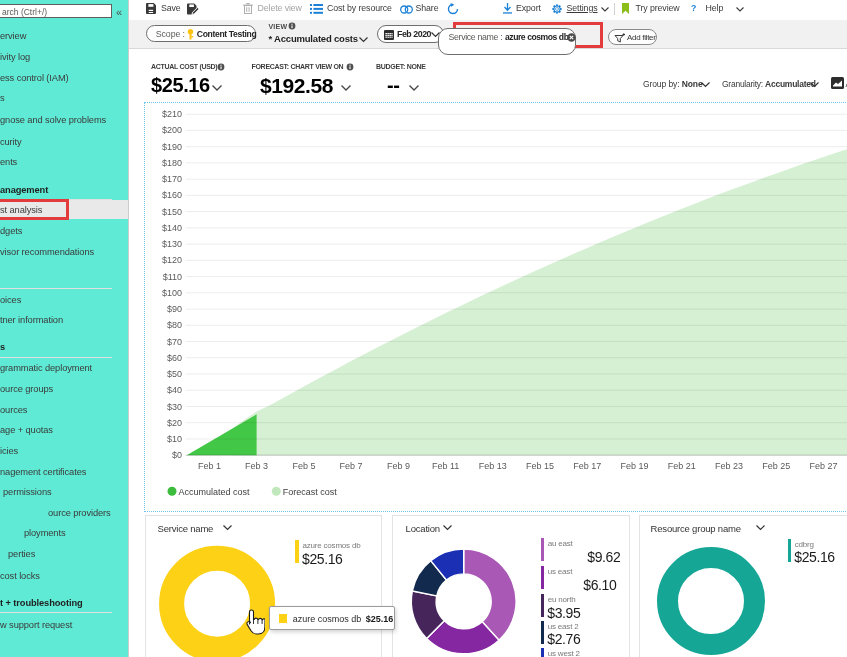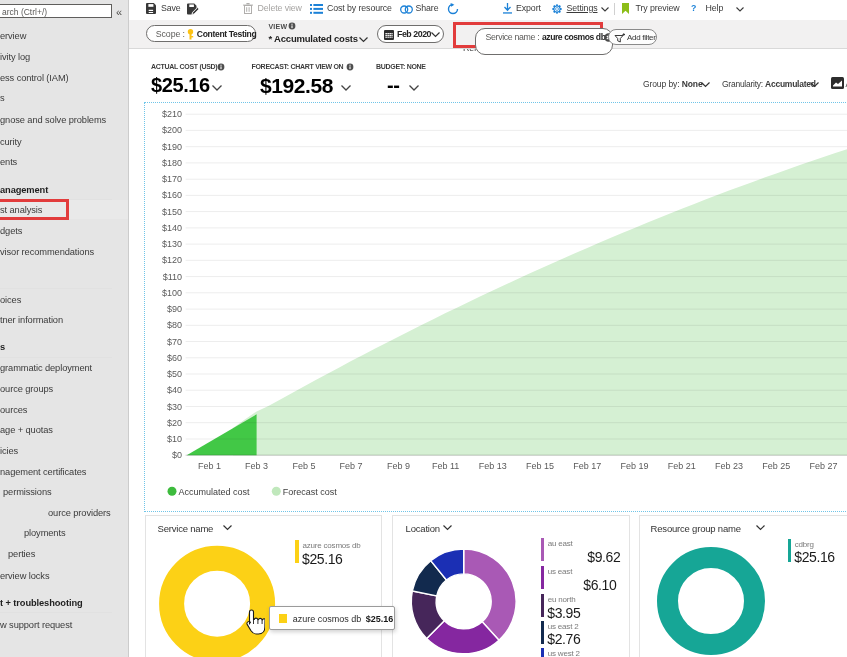--- a/index.html
+++ b/index.html
@@ -1,21 +1,21 @@
 <!DOCTYPE html>
 <html><head>
 <meta charset="utf-8">
 <style>
 *{margin:0;padding:0;box-sizing:border-box;}
 html,body{width:847px;height:657px;overflow:hidden;background:#fff;
   font-family:"Liberation Sans",sans-serif;-webkit-font-smoothing:antialiased;}
 #page{position:relative;width:847px;height:657px;overflow:hidden;background:#fff;}
 .abs{position:absolute;}
 
-#sidebar{position:absolute;left:0;top:0;width:128px;height:657px;background:#e5e5e5;}
+#sidebar{position:absolute;left:0;top:0;width:128px;height:657px;background:#5eead4;}
 
 .mi{position:absolute;left:0;font-size:9.3px;color:#3b3b3b;white-space:nowrap;line-height:10px;letter-spacing:-.1px;}
 .mh{font-weight:bold;color:#1f1f1f;}
 .sdiv{position:absolute;left:0;width:112px;height:1px;background:#e1e1e1;}
 
 .tbt{position:absolute;top:3px;font-size:8.8px;color:#3a3a3a;white-space:nowrap;line-height:11px;letter-spacing:-.1px;}
 .tbt.dis{color:#a6a4a2;}
 .ticon{position:absolute;top:3px;}
 
 #fbar{position:absolute;left:129px;top:20px;width:718px;height:29px;background:#f2f1f1;border-bottom:1px solid #d9d9d9;}
@@ -64,21 +64,21 @@
   <div class="mi" style="top:363px;">grammatic deployment</div>
   <div class="mi" style="top:384px;">ource groups</div>
   <div class="mi" style="top:404.5px;">ources</div>
   <div class="mi" style="top:425px;">age + quotas</div>
   <div class="mi" style="top:445.5px;">icies</div>
   <div class="mi" style="top:466.5px;">nagement certificates</div>
   <div class="mi" style="top:487px;left:3px;">permissions</div>
   <div class="mi" style="top:507.5px;padding-left:48px;">ource providers</div>
   <div class="mi" style="top:528px;padding-left:24px;">ployments</div>
   <div class="mi" style="top:548.5px;padding-left:8px;">perties</div>
-  <div class="mi" style="top:571px;">erview locks</div>
+  <div class="mi" style="top:571px;">cost locks</div>
 
   <div class="mi mh" style="top:598px;">t + troubleshooting</div>
   <div class="sdiv" style="top:612px;"></div>
   <div class="mi" style="top:619.5px;">w support request</div>
 </div>
 <div class="abs" style="left:128px;top:0;width:1px;height:657px;background:#cccccc;"></div>
 
 <div id="topbar">
 
   <svg class="ticon" style="left:146px;" width="10" height="11" viewBox="0 0 10 11">
@@ -199,21 +199,21 @@
             <rect x="7.4" y="6.6" width="1.2" height="1.2"></rect>
       </g>
     </svg>
     <span class="abs" style="left:19px;top:3px;font-weight:bold;color:#252525;letter-spacing:-.45px;">Feb 2020</span>
     <svg class="abs" style="left:53px;top:6px;" width="9" height="6" viewBox="0 0 9 6">
           <path d="M0.5 0.5 L4.5 4.5 L8.5 0.5" fill="none" stroke="#333" stroke-width="1.2"></path>
         </svg>
   </div>
 
   <div class="abs" style="left:452.5px;top:22.2px;width:150px;height:26.3px;border:3px solid #e23c3c;"></div>
-  <div class="pill" style="left:475px;top:27.5px;width:138px;height:27px;">
+  <div class="pill" style="left:438px;top:27.5px;width:138px;height:27px;">
     <span class="abs" style="left:9.5px;top:3px;color:#5c5b59;letter-spacing:-.35px;">Service name&nbsp;:</span>
     <span class="abs" style="left:66px;top:3px;font-size:8.6px;font-weight:bold;color:#252525;letter-spacing:-.45px;">azure cosmos db</span>
     <svg class="abs" style="left:128px;top:4px;" width="9" height="9" viewBox="0 0 9 9">
       <circle cx="4.5" cy="4.5" r="4.2" fill="#4a4a4a"></circle>
       <path d="M2.8 2.8 L6.2 6.2 M6.2 2.8 L2.8 6.2" stroke="#fff" stroke-width="1.1"></path>
     </svg>
   </div>
 
   <div class="pill" style="left:608px;top:28.9px;width:49px;height:16.2px;background:#fdfdfd;border-color:#8a8a8a;">
     <svg class="abs" style="left:5px;top:3px;" width="11" height="10" viewBox="0 0 11 10">

